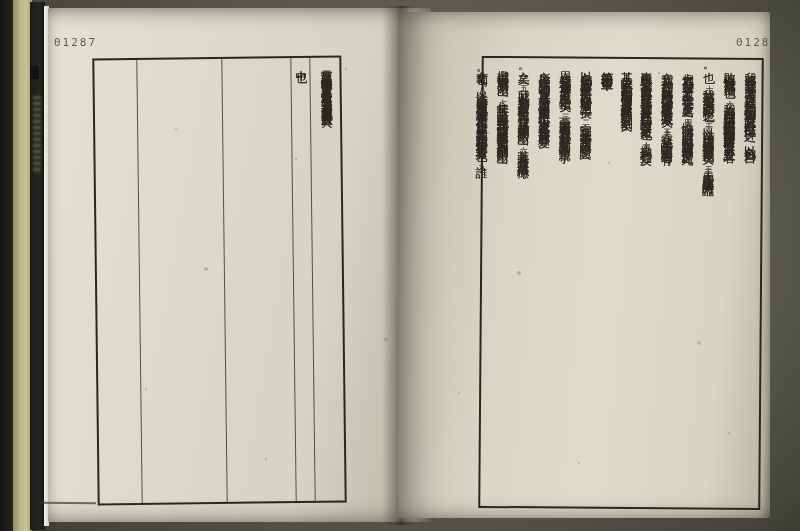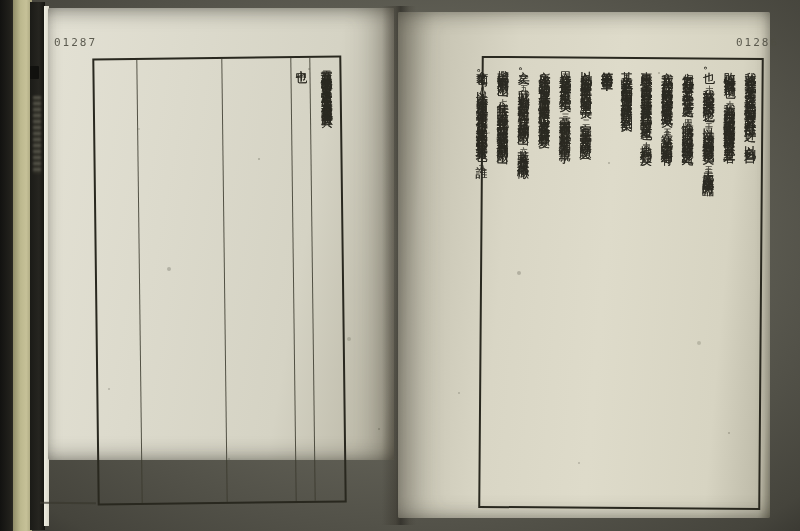--- a/index.html
+++ b/index.html
@@ -20,26 +20,26 @@
     background:linear-gradient(90deg,#1b1b17,#262520 60%,#14140f);}
   .edge-white-sliver{position:absolute;left:44px;top:6px;width:5px;height:520px;
     background:linear-gradient(90deg,#efeee2,#d9d7c9);}
   .spine-marking{position:absolute;left:33px;top:96px;width:8px;height:78px;
     background:repeating-linear-gradient(180deg, rgba(210,205,180,.5) 0 3px, rgba(90,88,70,.35) 3px 6px);
     filter:blur(1.1px);opacity:.55;}
   .edge-tick{position:absolute;left:30px;top:66px;width:9px;height:13px;background:#11110e;border-radius:1px;}
 
   
   .page{position:absolute;border-radius:2px;}
-  .left-page{left:48px;top:8px;width:346px;height:452px;
+  .left-page{left:48px;top:8px;width:346px;height:514px;
     background:linear-gradient(100deg,#e3e1d4 0%,#dcdacc 35%,#d5d3c4 70%,#bab7a6 96%,#a3a08e 100%);
     box-shadow:inset -28px 0 34px -20px rgba(55,50,40,.6),
                inset 0 16px 20px -16px rgba(40,40,34,.55),
                inset 0 -16px 20px -16px rgba(40,40,34,.5),
-               inset 10px 0 14px -10px rgba(60,58,48,.35);}
+               inset 10px 0 14px -10px rgba(60,58,48,.35);padding-left:37px;}
   .right-page{left:398px;top:12px;width:372px;height:506px;
     background:linear-gradient(95deg,#a8a594 0%,#c7c4b3 9%,#d9d6c5 30%,#dedbca 55%,#d7d4c2 84%,#bdbaa8 97%,#96937f 100%);
     box-shadow:inset 30px 0 36px -22px rgba(50,46,38,.6),
                inset 0 15px 20px -16px rgba(40,40,34,.5),
                inset 0 -15px 20px -16px rgba(40,40,34,.5),
                inset -10px 0 12px -8px rgba(60,58,48,.4);}
   .fold{position:absolute;left:382px;top:6px;width:34px;height:519px;
     background:linear-gradient(90deg, rgba(48,44,36,0) 0%, rgba(48,44,36,.38) 40%, rgba(26,24,20,.5) 55%, rgba(48,44,36,.18) 80%, rgba(48,44,36,0) 100%);}
 
   

